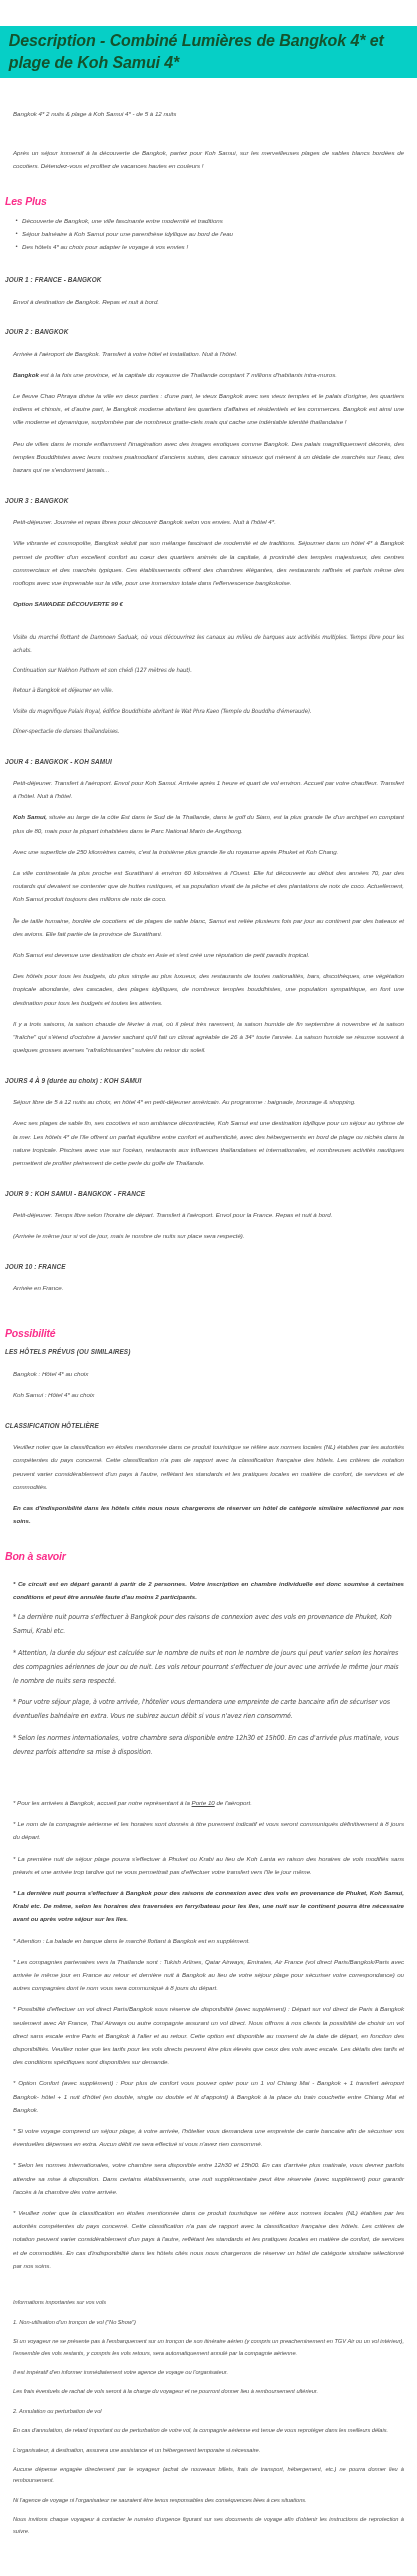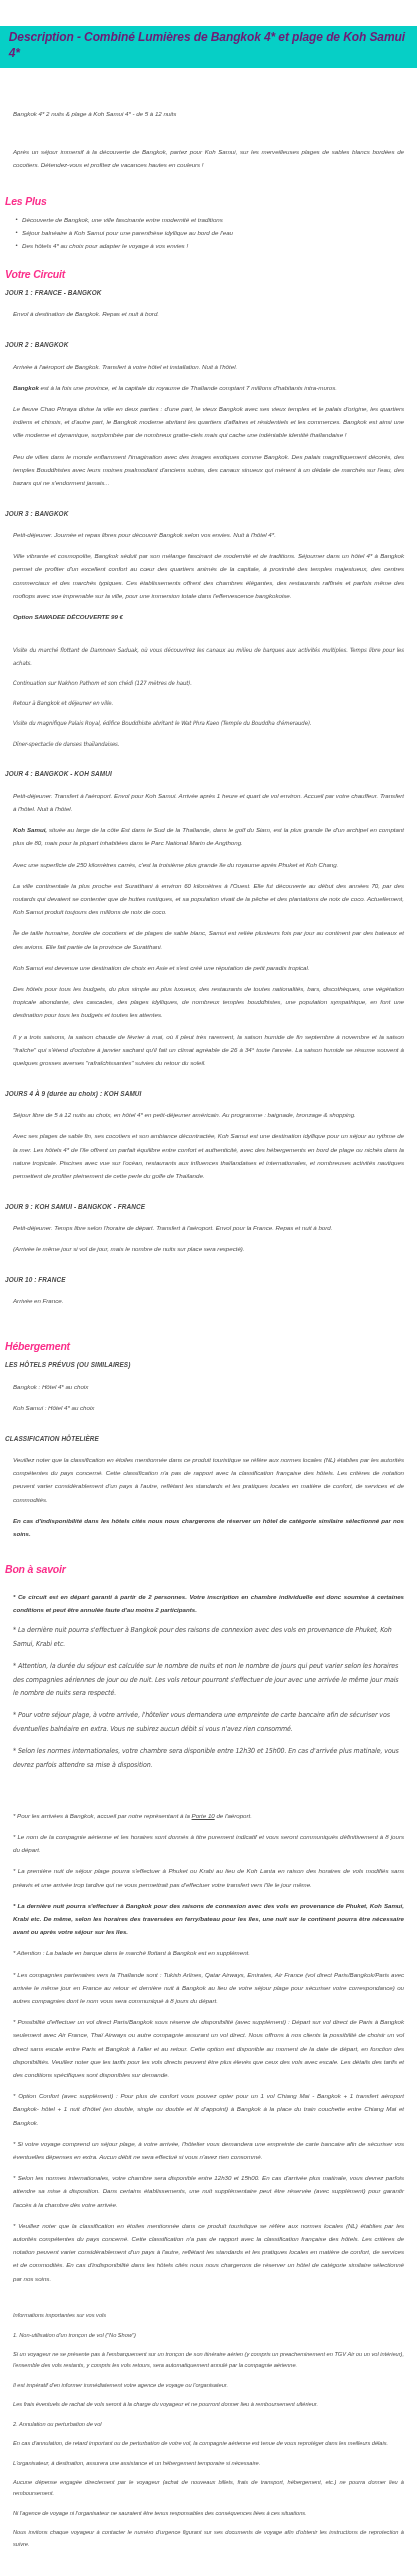--- a/index.html
+++ b/index.html
@@ -17,32 +17,32 @@
     width: 417px;
     box-sizing: border-box;
     padding: 0 0 13.2px 0;
     position: relative;
   }
   .top-gap { height: 26px; }
 
   
   .title-bar {
     background: #06cfc6;
-    color: #701a75;
+    color: #14532d;
     font-style: italic;
     font-weight: 700;
-    font-size: 12px;
+    font-size: 16px;
     line-height: 1.32;
     letter-spacing: -0.1px;
     padding: 4.4px 7.7px 5.5px 8.8px;
     font-stretch: condensed;
   }
 
   
-  .wrap { padding: 16px 5px 0 5px; }
+  .wrap { padding: 6px 5px 0 5px; }
 
   p, .para {
     margin: 8px;
     font-style: italic;
     font-size: 6.2px;
     line-height: 2.13;
     color: #4e4e4e;
     text-align: justify;
     font-stretch: condensed;
     letter-spacing: -0.03px;
@@ -142,21 +142,20 @@
     <h2 class="section">Les Plus</h2>
     <div class="spacer-sm"></div>
     <ul class="plus">
         <li>Découverte de Bangkok, une ville fascinante entre modernité et traditions</li>
         <li>Séjour balnéaire à Koh Samui pour une parenthèse idyllique au bord de l'eau</li>
         <li>Des hôtels 4* au choix pour adapter le voyage à vos envies !</li>
       </ul>
 
     <div class="spacer-lg"></div>
 
-    <h2 class="section">Votre Circuit</h2>
     <div class="spacer-sm"></div>
     <div id="circuit-days">
         <h3 class="day">JOUR 1 : FRANCE - BANGKOK</h3>
         <p class="para">Envol à destination de Bangkok. Repas et nuit à bord.</p>
         <div class="spacer-md"></div>
         <h3 class="day">JOUR 2 : BANGKOK</h3>
         <p class="para">Arrivée à l'aéroport de Bangkok. Transfert à votre hôtel et installation. Nuit à l'hôtel.</p>
         <p class="para"><b>Bangkok</b> est à la fois une province, et la capitale du royaume de Thaïlande comptant 7 millions d'habitants intra-muros.</p>
         <p class="para">Le fleuve Chao Phraya divise la ville en deux parties : d'une part, le vieux Bangkok avec ses vieux temples et le palais d'origine, les quartiers indiens et chinois, et d'autre part, le Bangkok moderne abritant les quartiers d'affaires et résidentiels et les commerces. Bangkok est ainsi une ville moderne et dynamique, surplombée par de nombreux gratte-ciels mais qui cache une indéniable identité thaïlandaise !</p>
         <p class="para">Peu de villes dans le monde enflamment l'imagination avec des images exotiques comme Bangkok. Des palais magnifiquement décorés, des temples Bouddhistes avec leurs moines psalmodiant d'anciens sutras, des canaux sinueux qui mènent à un dédale de marchés sur l'eau, des bazars qui ne s'endorment jamais...</p>
@@ -190,21 +189,21 @@
         <p class="para">Petit-déjeuner. Temps libre selon l'horaire de départ. Transfert à l'aéroport. Envol pour la France. Repas et nuit à bord.</p>
         <p class="para">(Arrivée le même jour si vol de jour, mais le nombre de nuits sur place sera respecté).</p>
         <div class="spacer-md"></div>
         <h3 class="day">JOUR 10 : FRANCE</h3>
         <p class="para">Arrivée en France.</p>
         <div class="spacer-md"></div>
       </div>
 
     <div class="spacer-lg"></div>
 
-    <h2 class="section">Hébergement</h2>
+    <h2 class="section">Possibilité</h2>
     <div class="spacer-sm"></div>
     <h3 class="day">LES HÔTELS PRÉVUS (OU SIMILAIRES)</h3>
     <div id="hotels-list">
         <p class="para left">Bangkok : Hôtel 4* au choix</p>
         <p class="para left">Koh Samui : Hôtel 4* au choix</p>
       </div>
     <div class="spacer-md"></div>
     <h3 class="day">CLASSIFICATION HÔTELIÈRE</h3>
     <p class="para">Veuillez noter que la classification en étoiles mentionnée dans ce produit touristique se réfère aux normes locales (NL) établies par les autorités compétentes du pays concerné. Cette classification n'a pas de rapport avec la classification française des hôtels. Les critères de notation peuvent varier considérablement d'un pays à l'autre, reflétant les standards et les pratiques locales en matière de confort, de services et de commodités.</p>
     <p class="para bold-block">En cas d'indisponibilité dans les hôtels cités nous nous chargerons de réserver un hôtel de catégorie similaire sélectionné par nos soins.</p>

